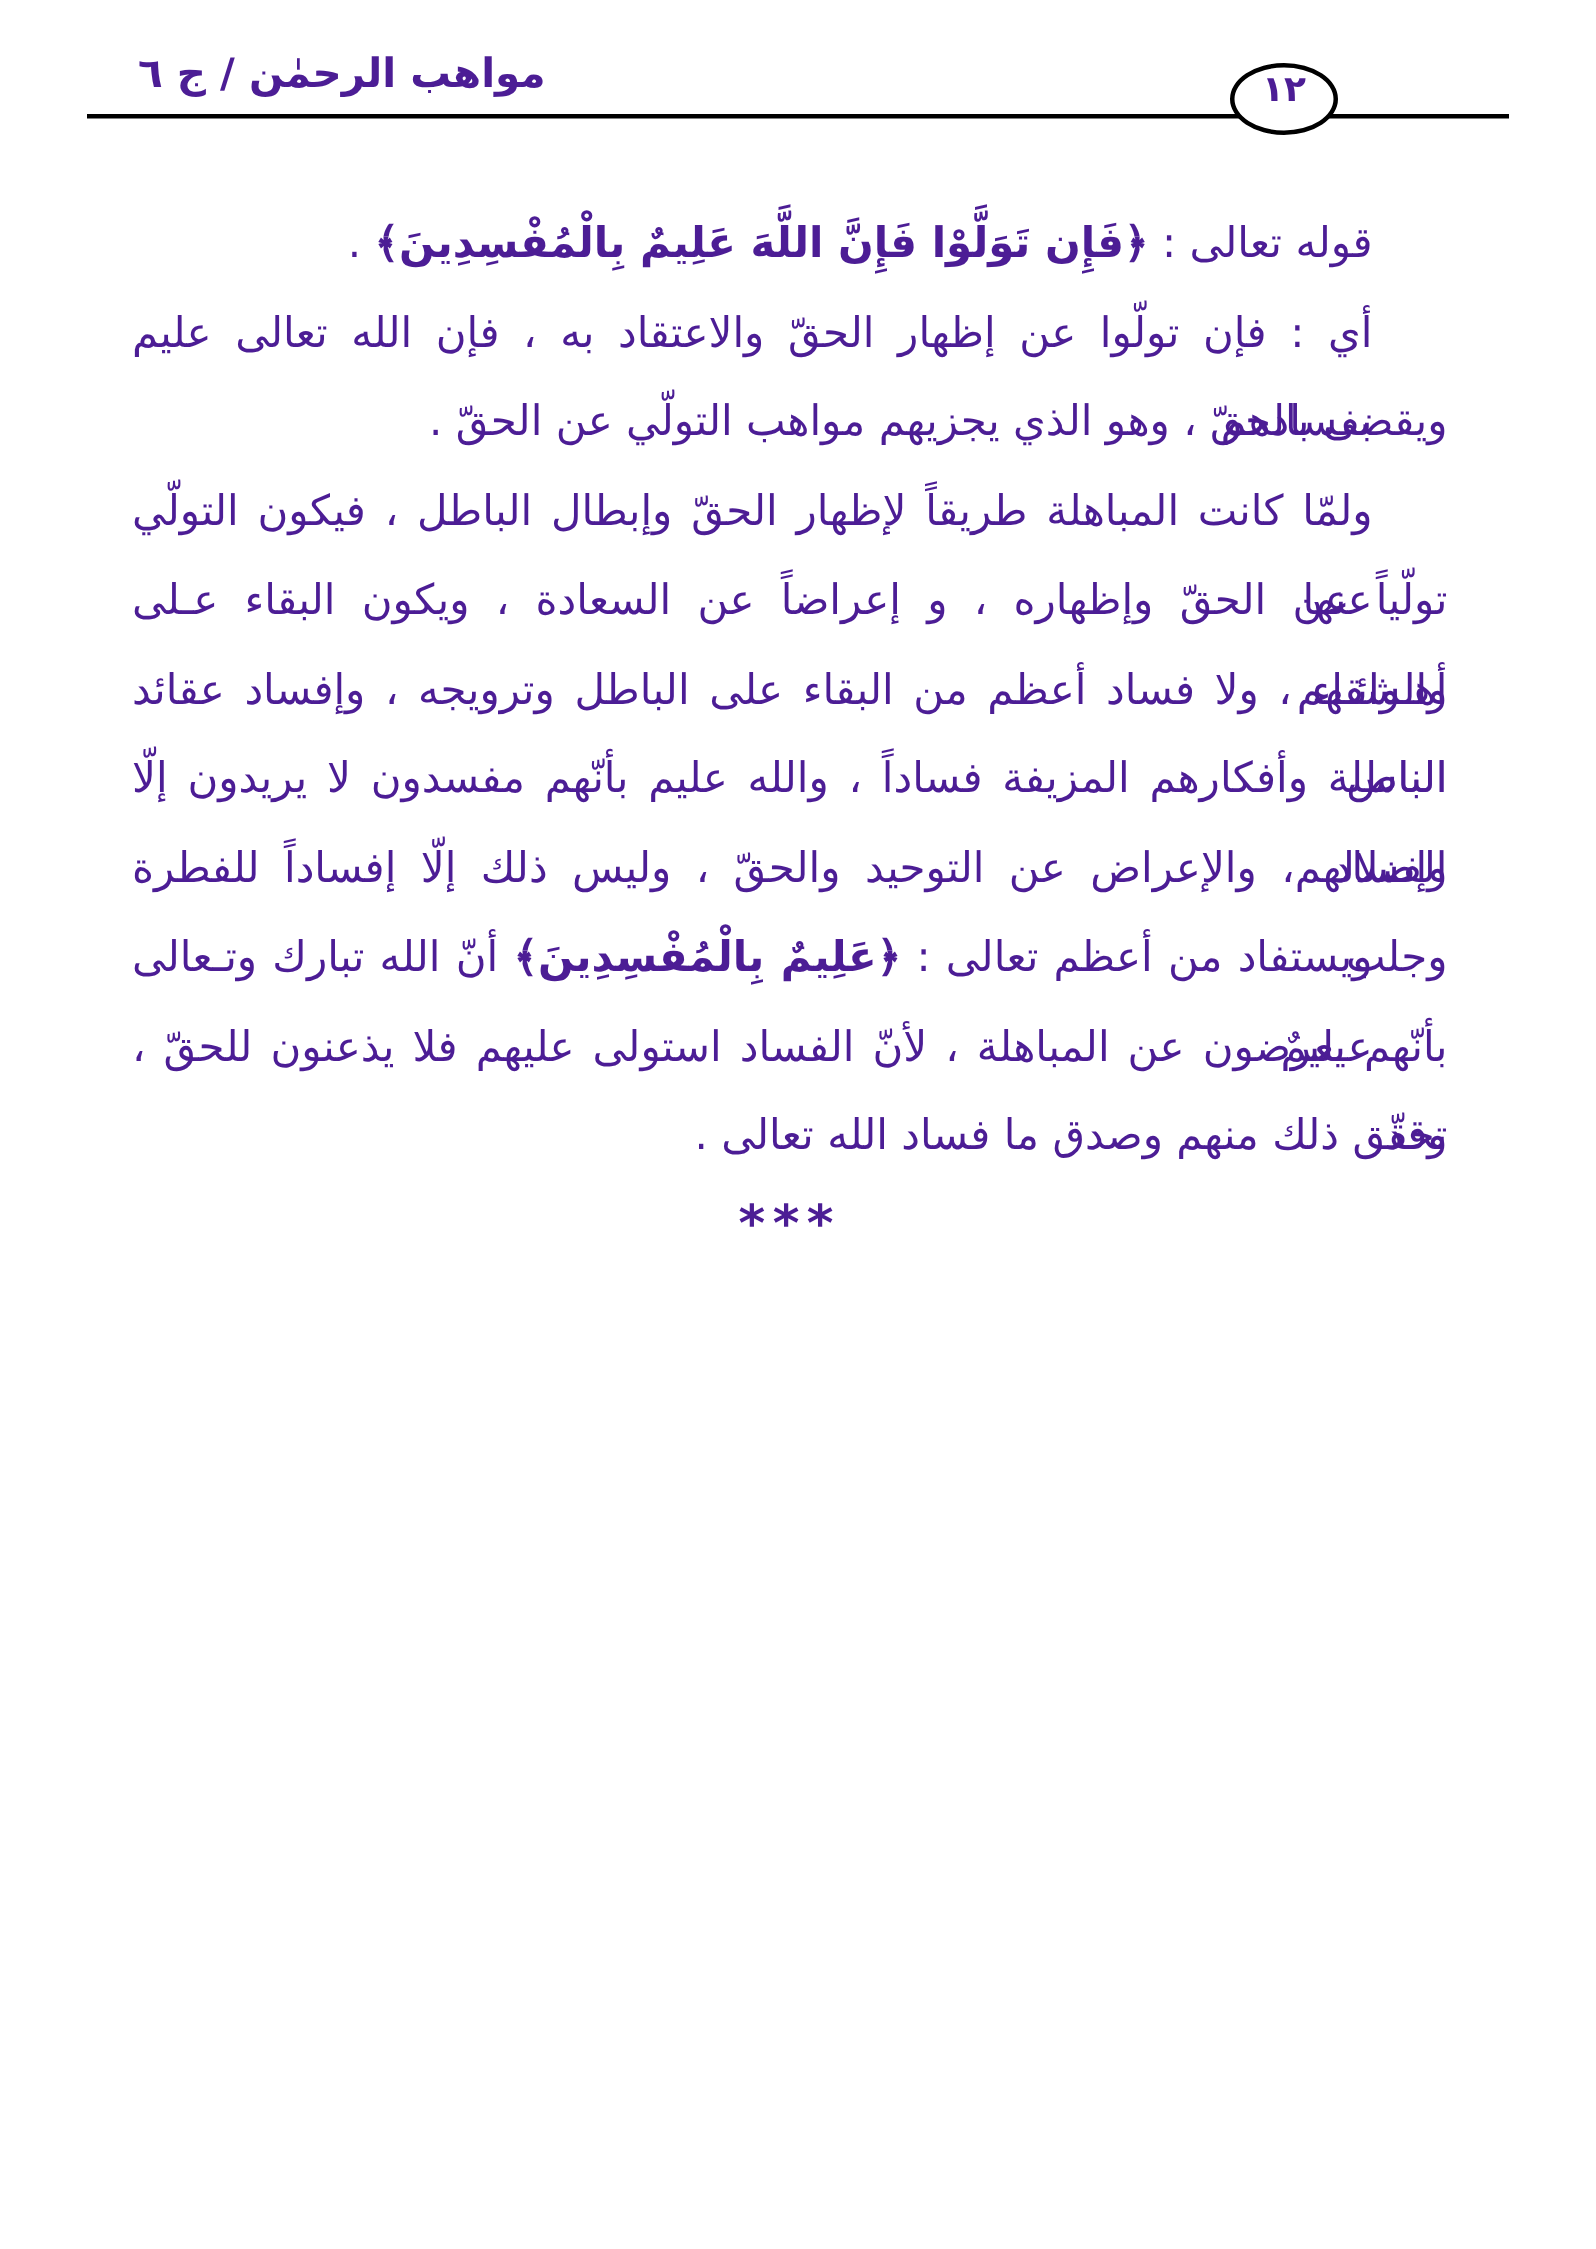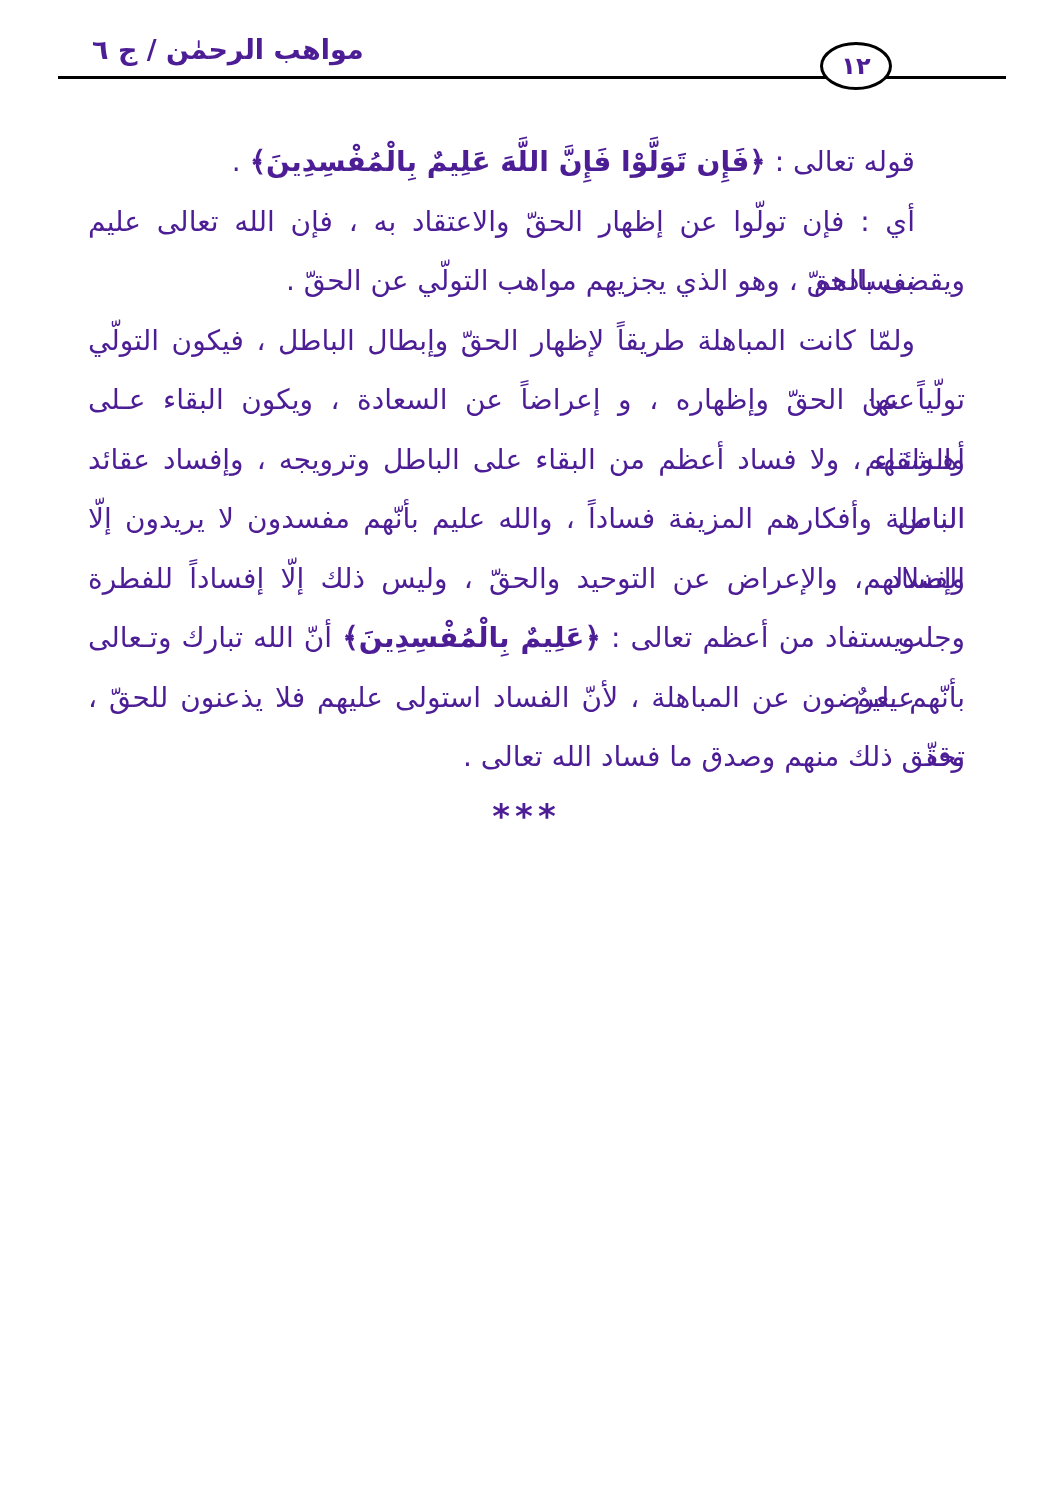--- a/index.html
+++ b/index.html
@@ -37,21 +37,20 @@
     position: absolute;
     left: 820px;
     top: 42px;
     width: 72px;
     height: 48px;
     background: #fff;
     border: 3px solid #000;
     border-radius: 50%;
     z-index: 2;
     display: flex;
-    align-items: center;
     justify-content: center;
     font-size: 24px;
     font-weight: bold;
     box-sizing: border-box;
   }
   
   .text-block {
     position: absolute;
     top: 132px;
     right: 99px;

